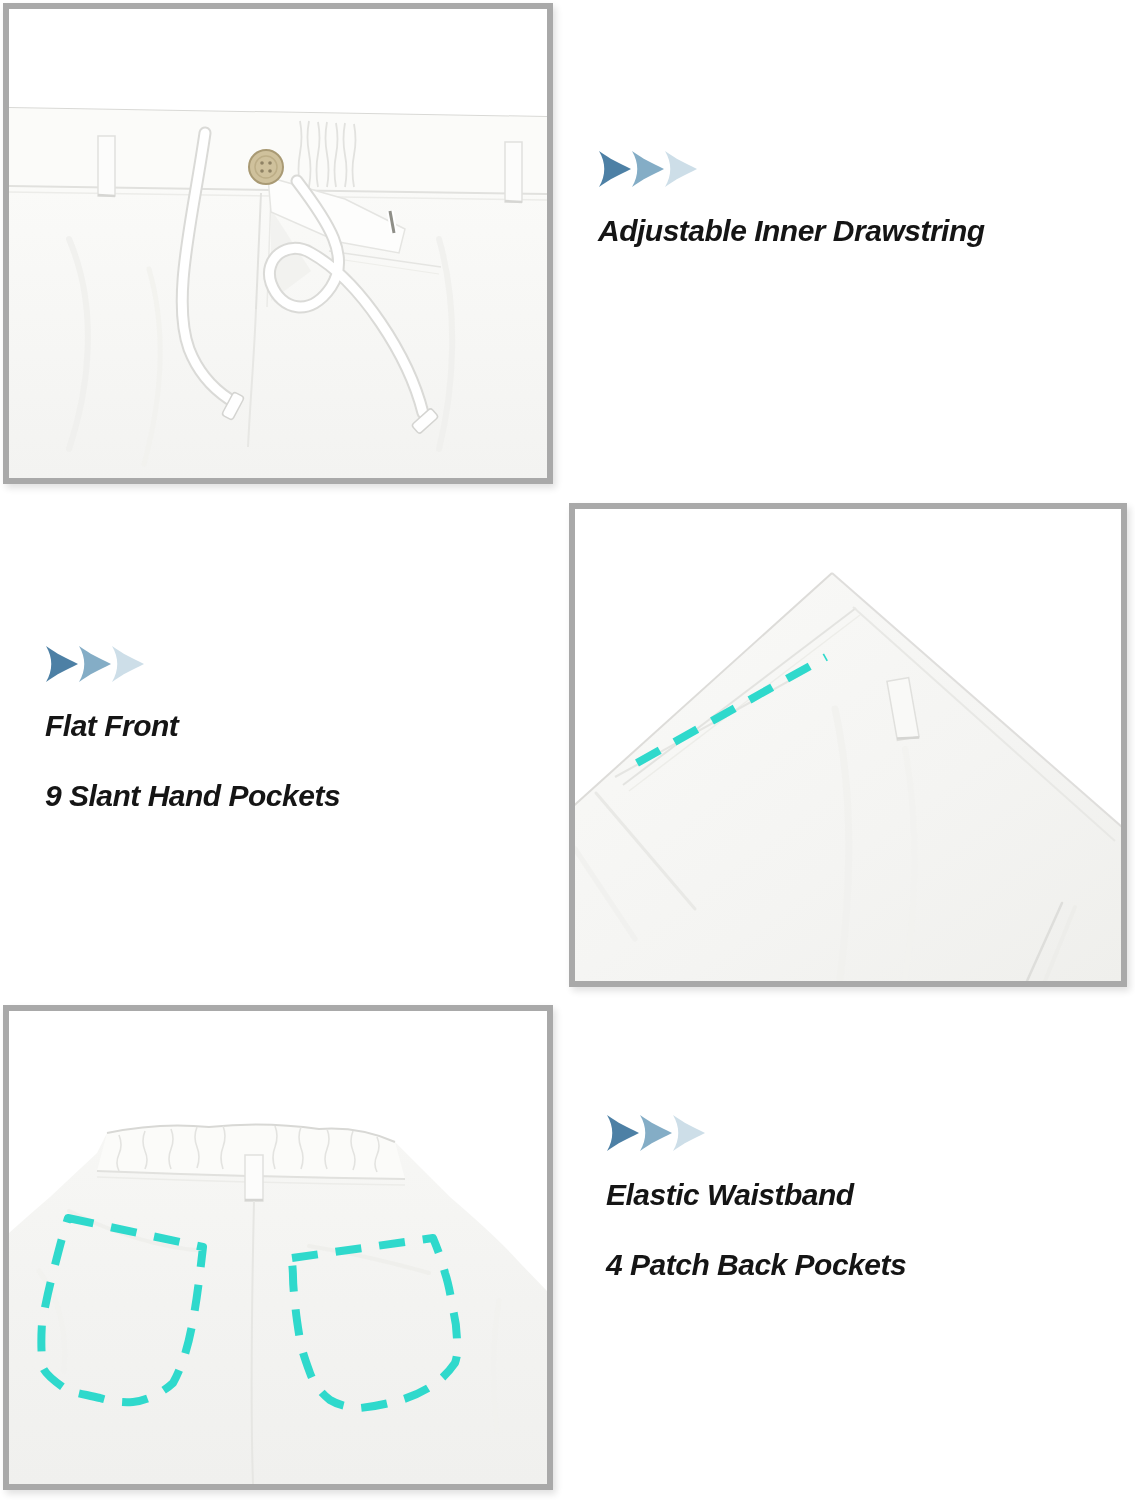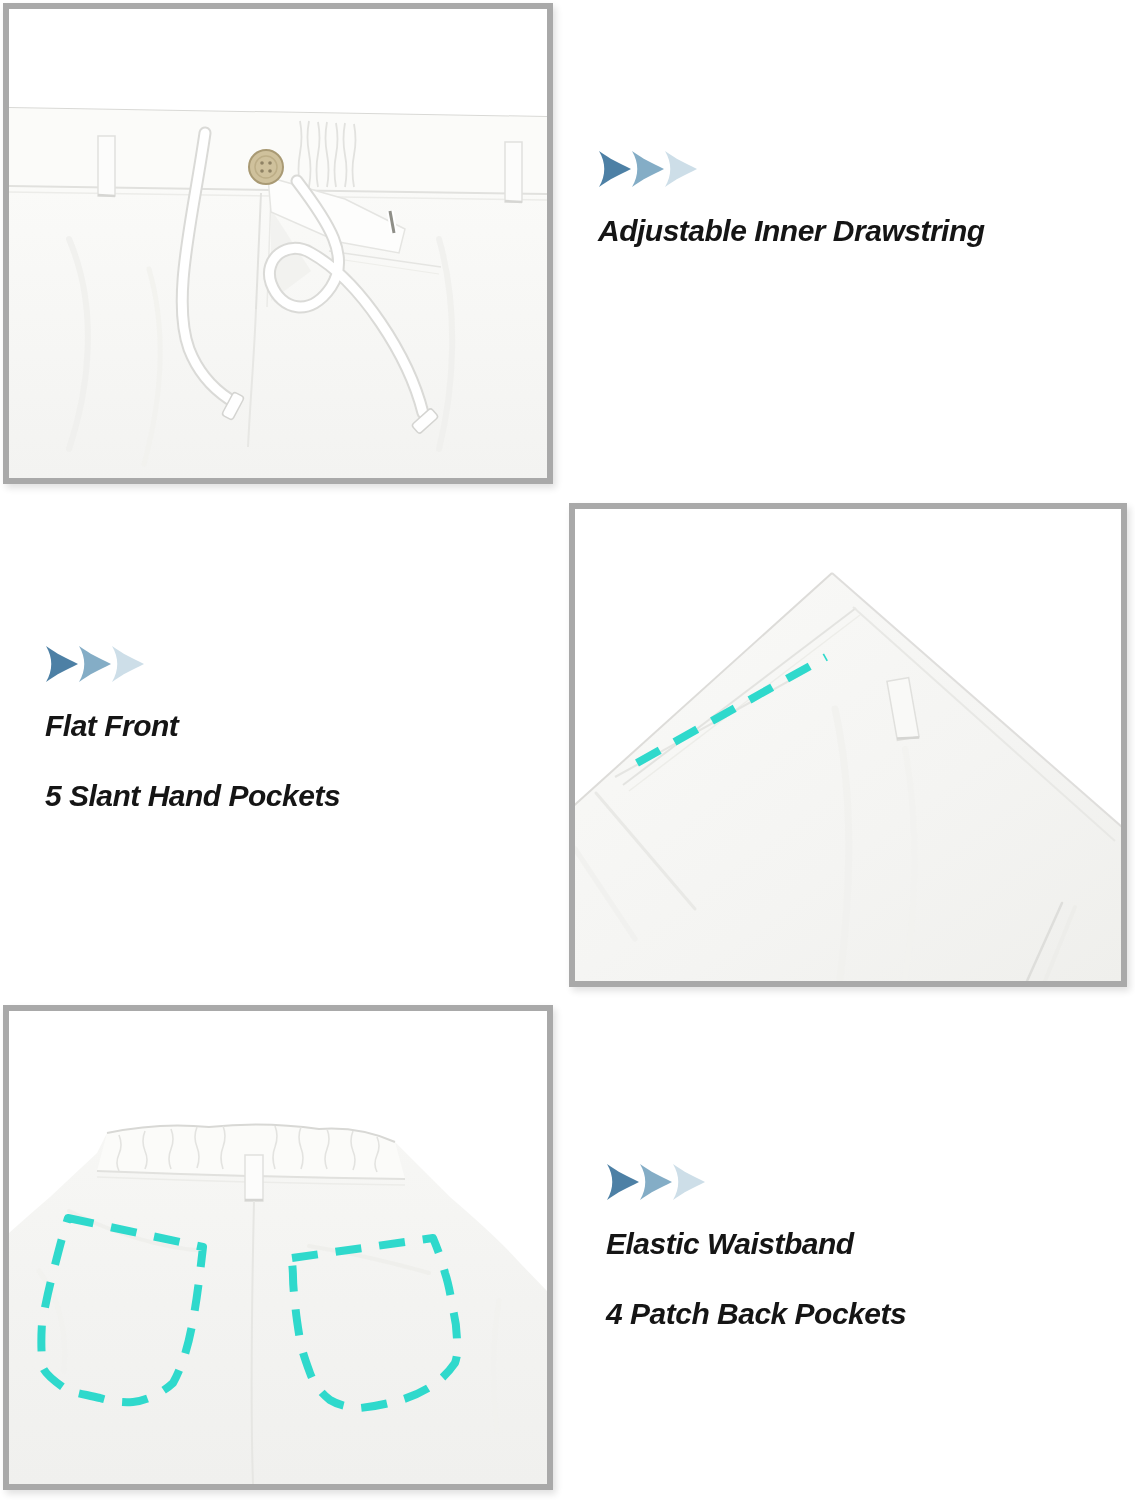--- a/index.html
+++ b/index.html
@@ -12,21 +12,21 @@
     border:6px solid #a9a9a9;background:#ffffff;
     box-shadow:3px 4px 7px rgba(0,0,0,.12);
   }
   figure.photo svg{display:block;width:100%;height:100%;}
   .photo1{left:3px;top:3px;width:550px;height:481px;}
   .photo2{left:569px;top:503px;width:558px;height:484px;}
   .photo3{left:3px;top:1005px;width:550px;height:485px;}
   .feature{position:absolute;}
   .f1{left:598px;top:150px;}
   .f2{left:45px;top:645px;}
-  .f3{left:606px;top:1163px;}
+  .f3{left:606px;top:1114px;}
   .chevrons{display:block;width:102px;height:38px;}
   .feature h2{
     margin:22px 0 0 0;font-size:30px;line-height:42px;
     font-style:italic;font-weight:bold;color:#151515;
     letter-spacing:-0.5px;white-space:nowrap;
     font-family:"Liberation Sans",sans-serif;
   }
   .feature h2 + h2{margin-top:28px;}
 </style>
 </head>
@@ -162,21 +162,21 @@
     </svg>
   </figure>
 
   <section class="feature f2">
     <svg class="chevrons" viewBox="0 0 102 38">
       <path d="M1,1 C12,9 21,13 33,19 C21,25 12,29 1,37 C8,25 8,13 1,1 Z" fill="#4d80a5"></path>
       <path transform="translate(33,0)" d="M1,1 C12,9 21,13 33,19 C21,25 12,29 1,37 C8,25 8,13 1,1 Z" fill="#84adc6"></path>
       <path transform="translate(66,0)" d="M1,1 C12,9 21,13 33,19 C21,25 12,29 1,37 C8,25 8,13 1,1 Z" fill="#cdDee8"></path>
     </svg>
     <h2>Flat Front</h2>
-    <h2>5 Slant Hand Pockets</h2>
+    <h2>9 Slant Hand Pockets</h2>
   </section>
 
   <figure class="photo photo3">
     <svg viewBox="0 0 538 473">
       <defs>
         <linearGradient id="fab3" x1="0" y1="0" x2="0" y2="1">
           <stop offset="0" stop-color="#f7f7f5"></stop>
           <stop offset="0.5" stop-color="#f3f3f1"></stop>
           <stop offset="1" stop-color="#f0f0ee"></stop>
         </linearGradient>

